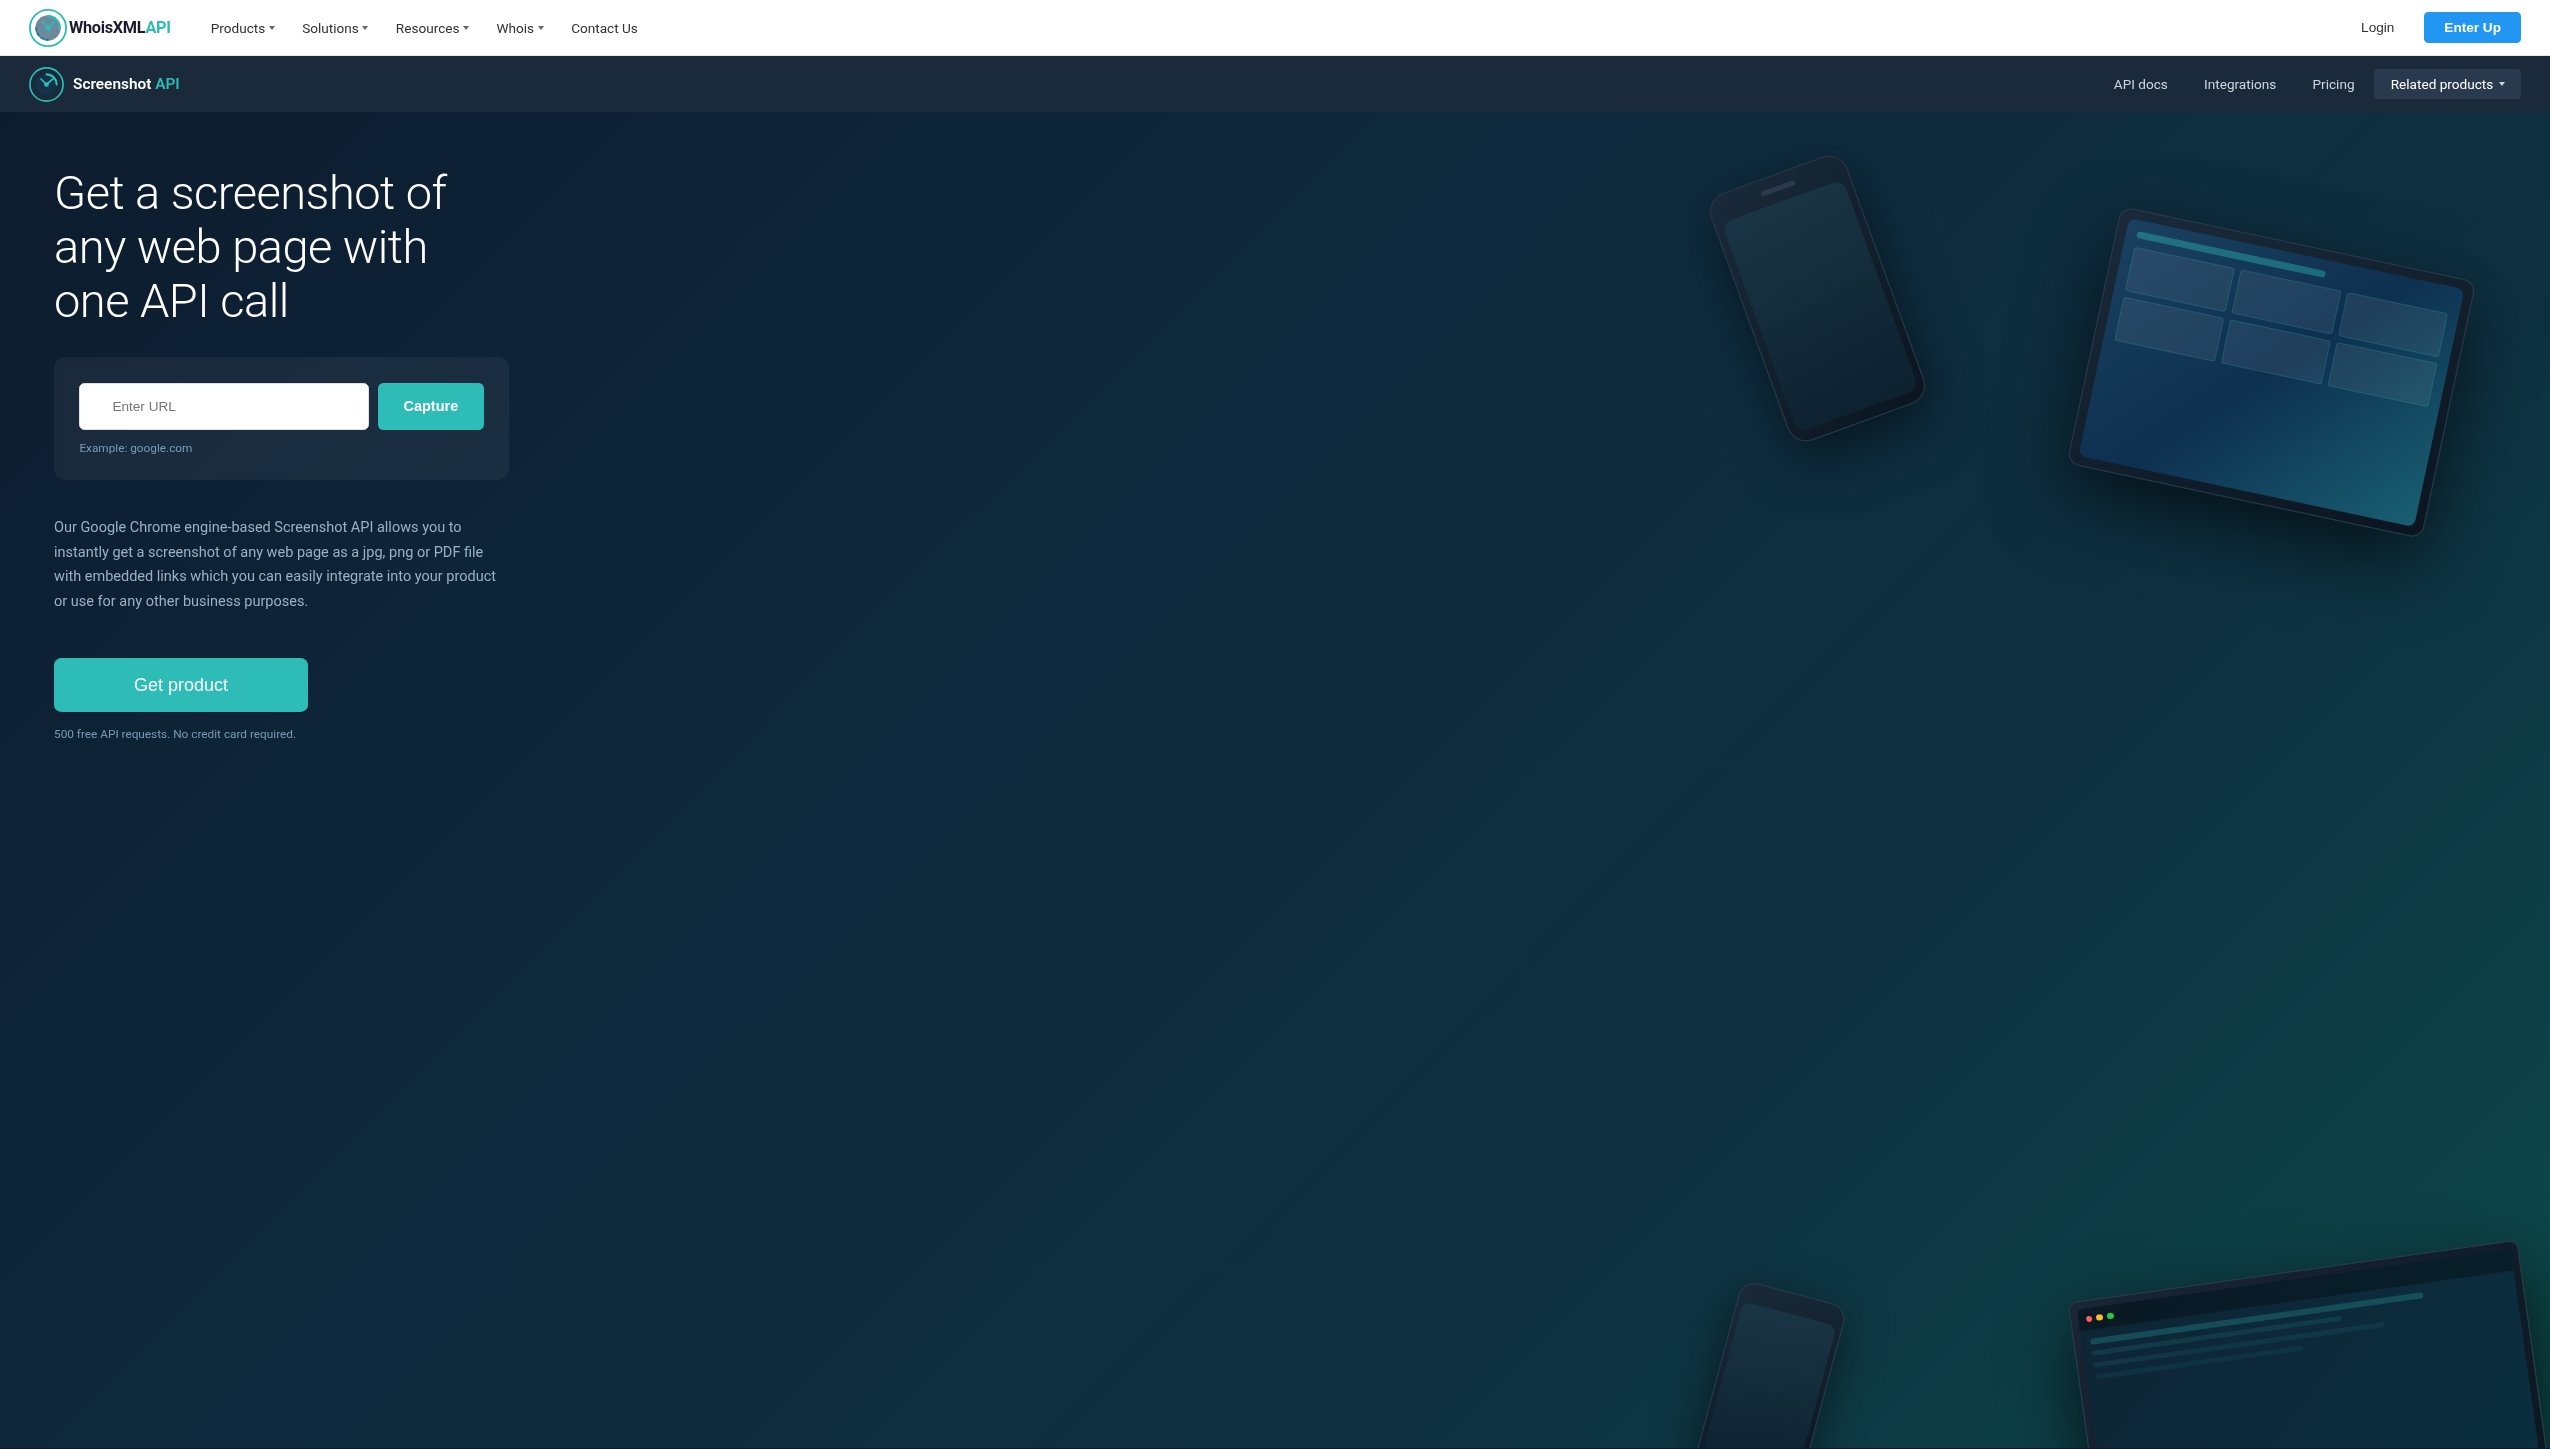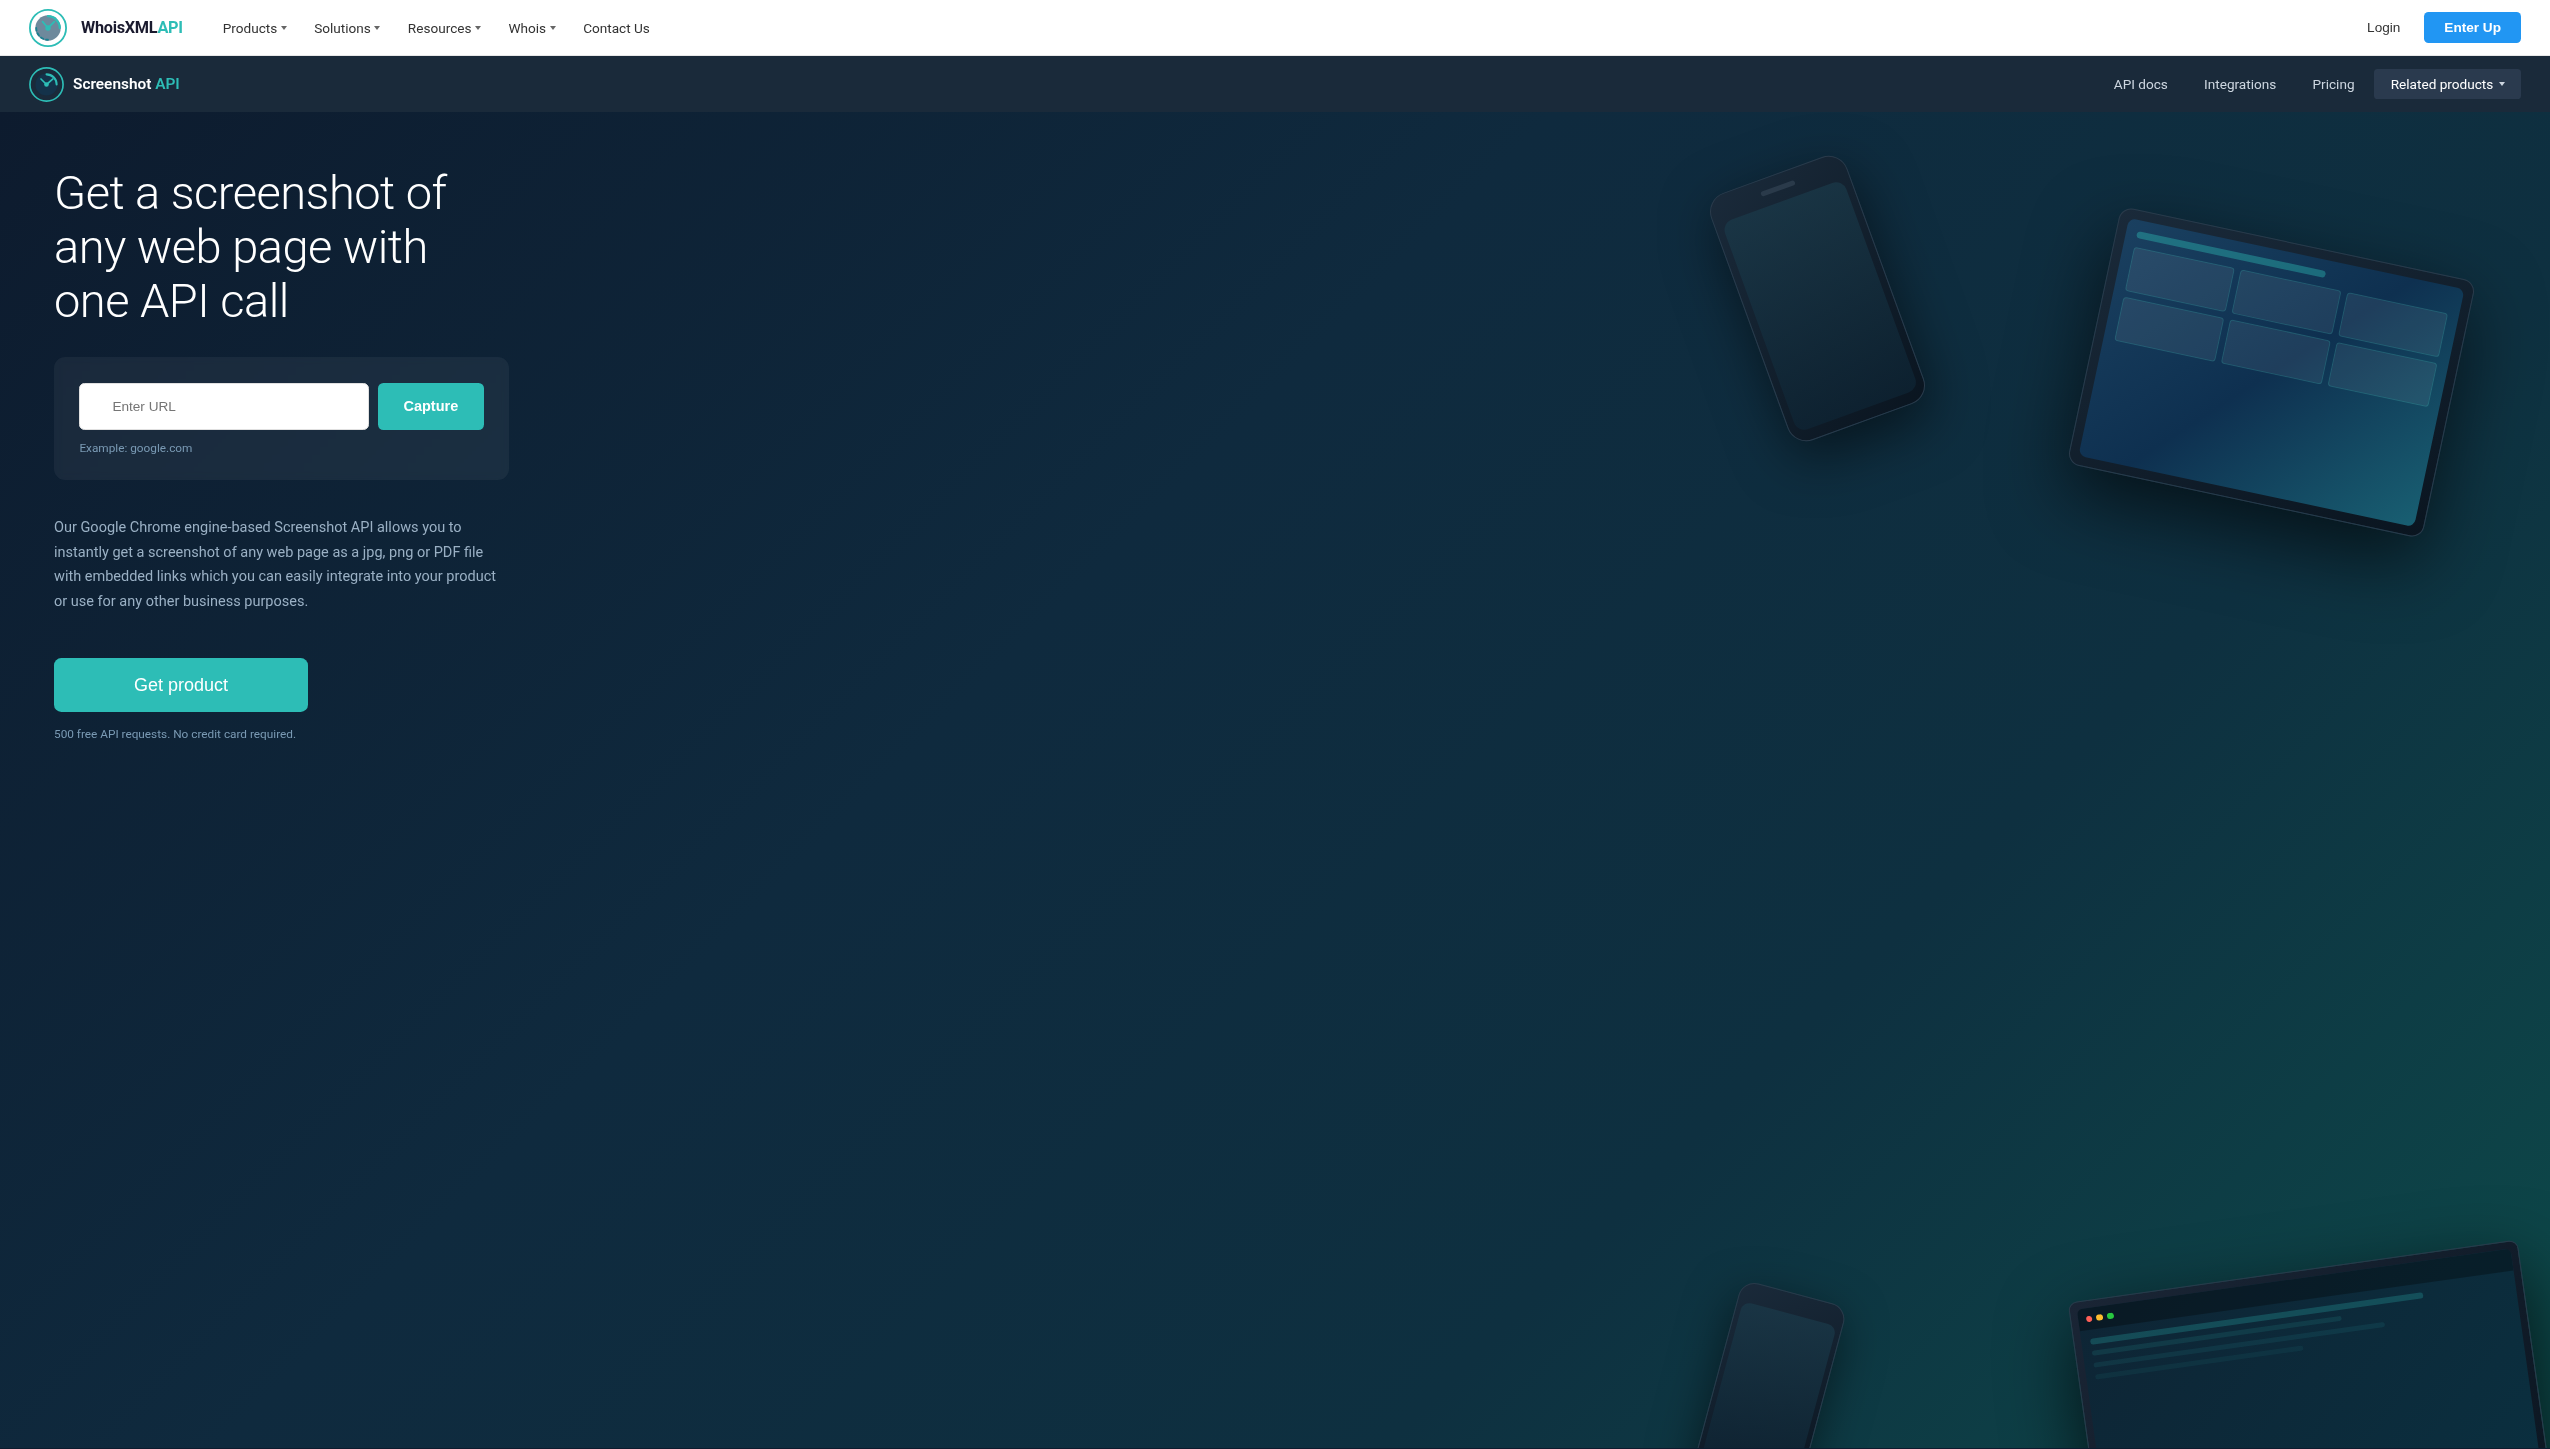--- a/index.html
+++ b/index.html
@@ -27,21 +27,21 @@
 
     .top-nav-left {
       display: flex;
       align-items: center;
       gap: 29px;
     }
 
     .logo-area {
       display: flex;
       align-items: center;
-      gap: 14px;
+      gap: 2px;
       text-decoration: none;
     }
 
     .logo-icon {
       width: 38px;
       height: 38px;
     }
 
     .logo-text {
       font-size: 16.3px;
@@ -78,21 +78,21 @@
       width: 0; height: 0;
       border-left: 3.6px solid transparent;
       border-right: 3.6px solid transparent;
       border-top: 4.5px solid #666;
       margin-top: 0.9px;
     }
 
     .top-nav-right {
       display: flex;
       align-items: center;
-      gap: 13px;
+      gap: 19px;
     }
 
     .btn-login {
       background: transparent;
       border: none;
       font-size: 13.6px;
       color: #333;
       cursor: pointer;
       padding: 5.4px 11px;
     }

